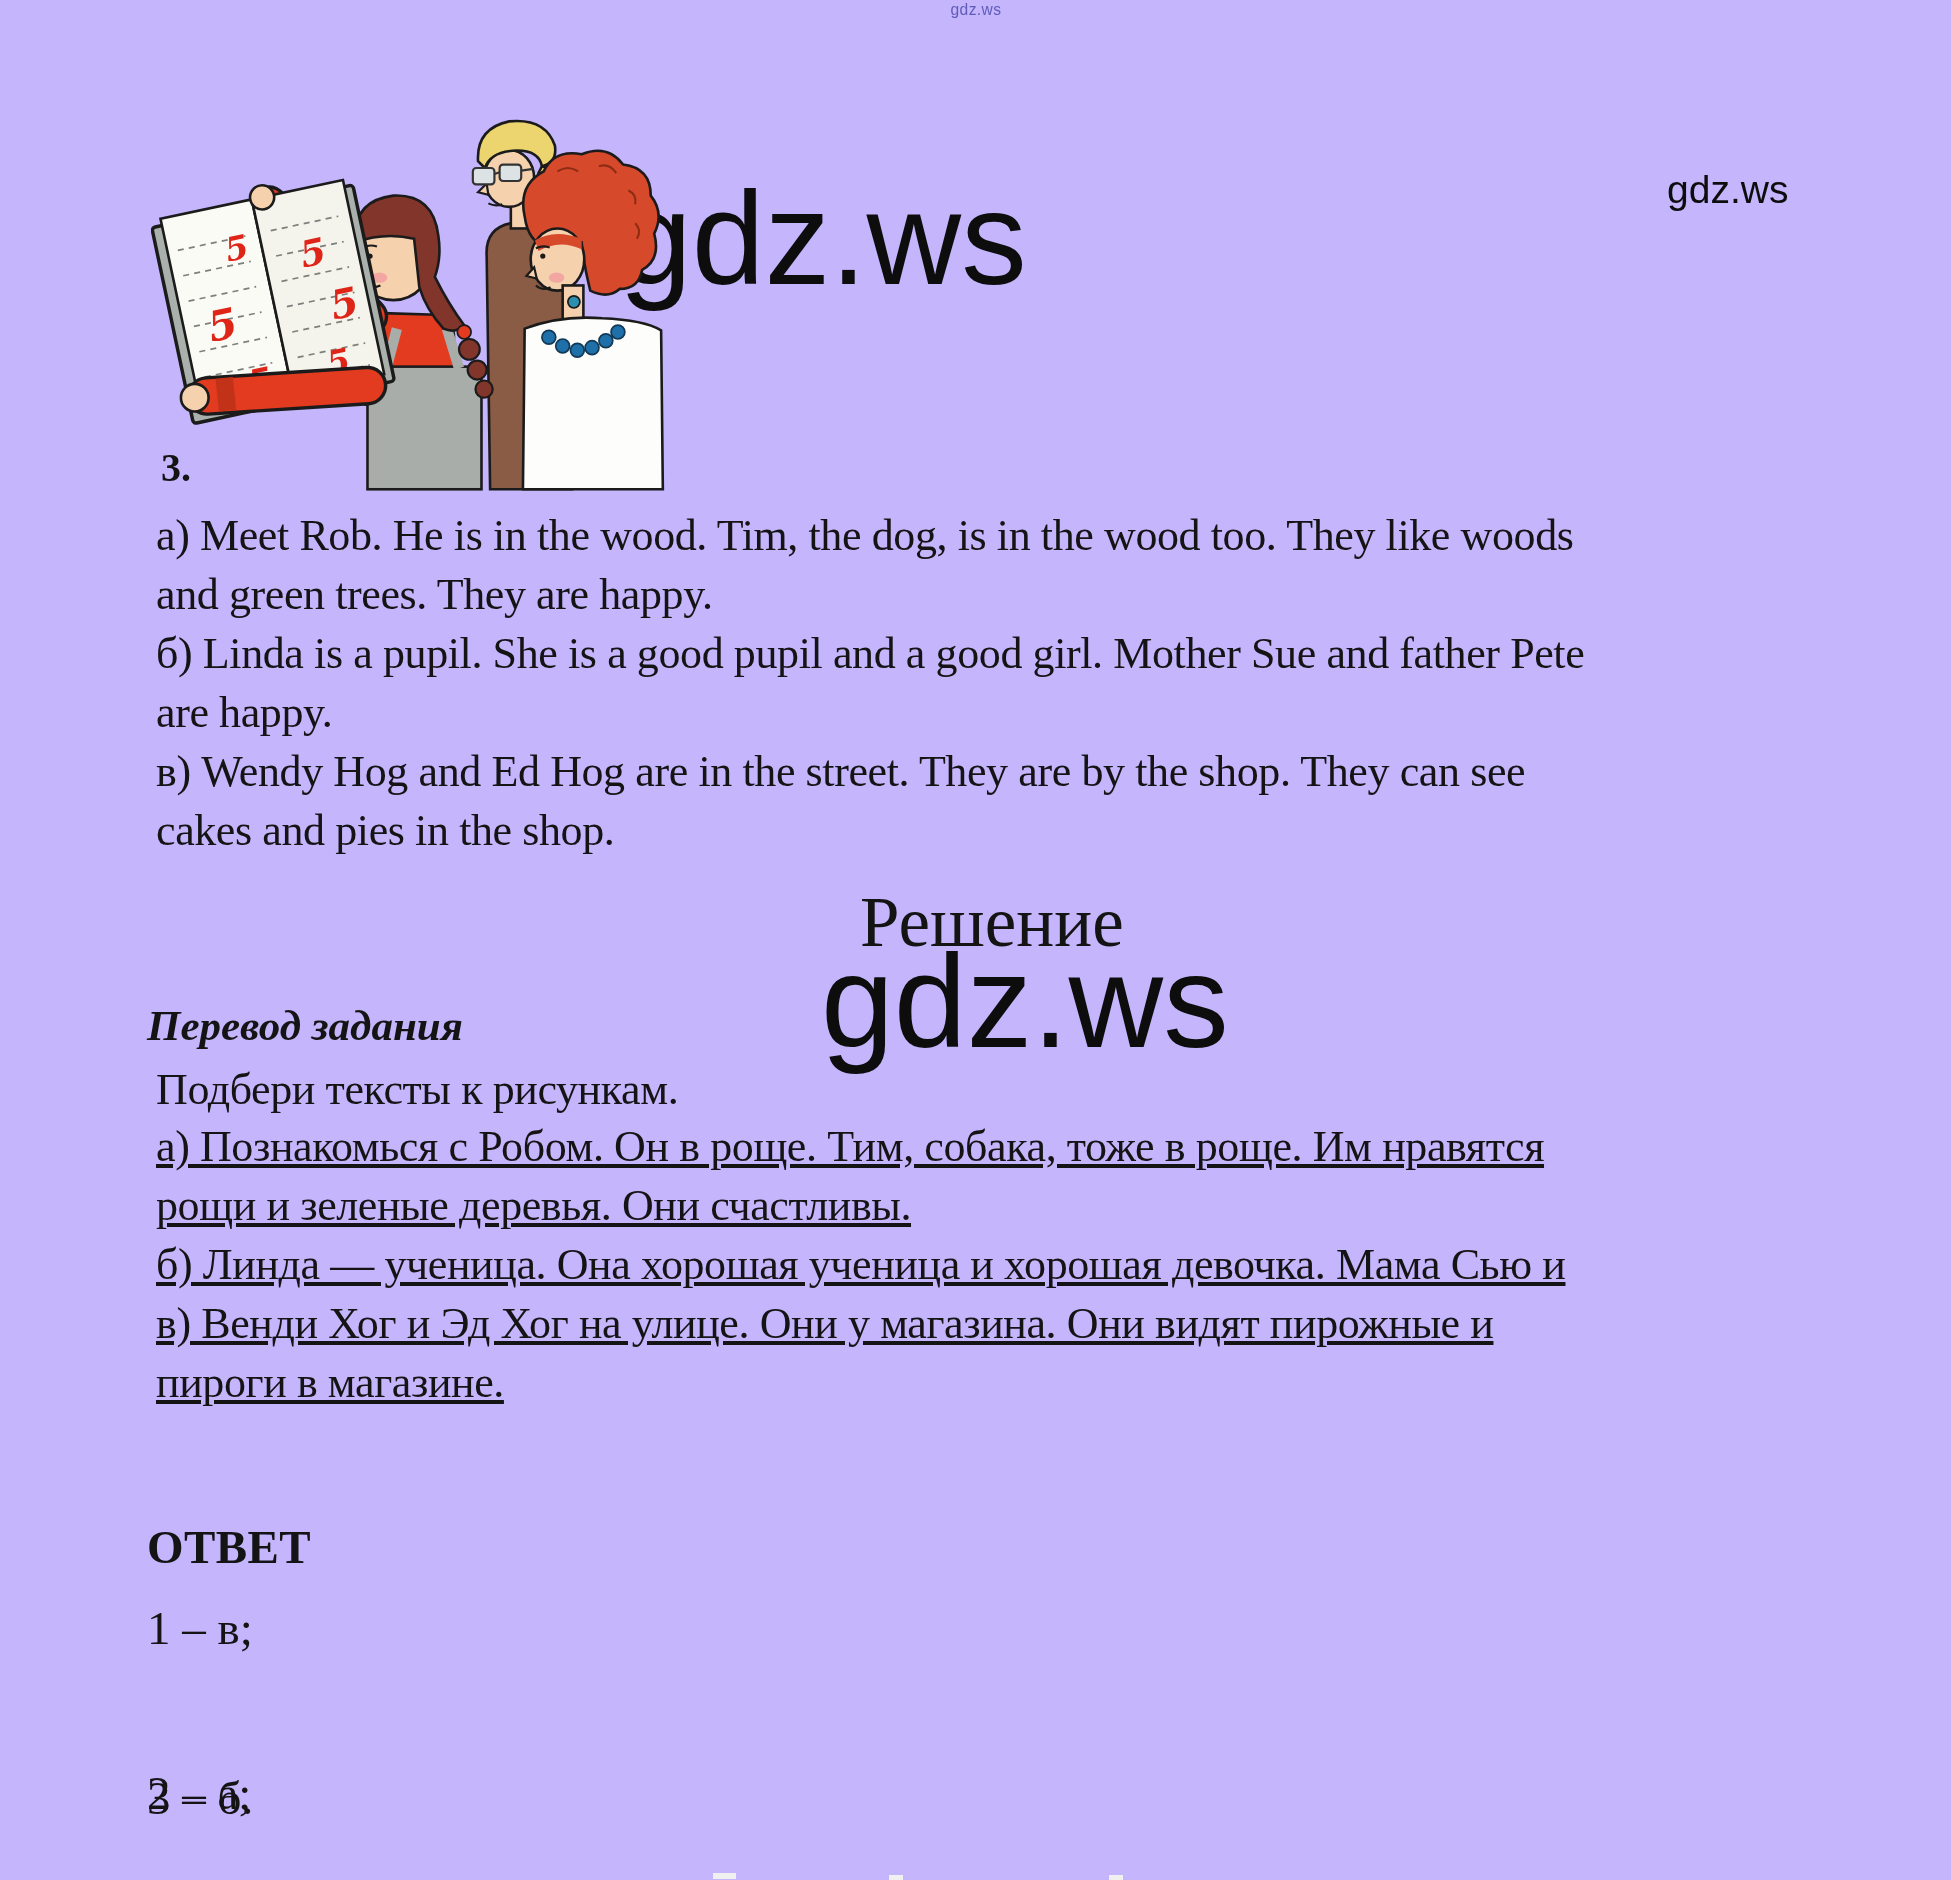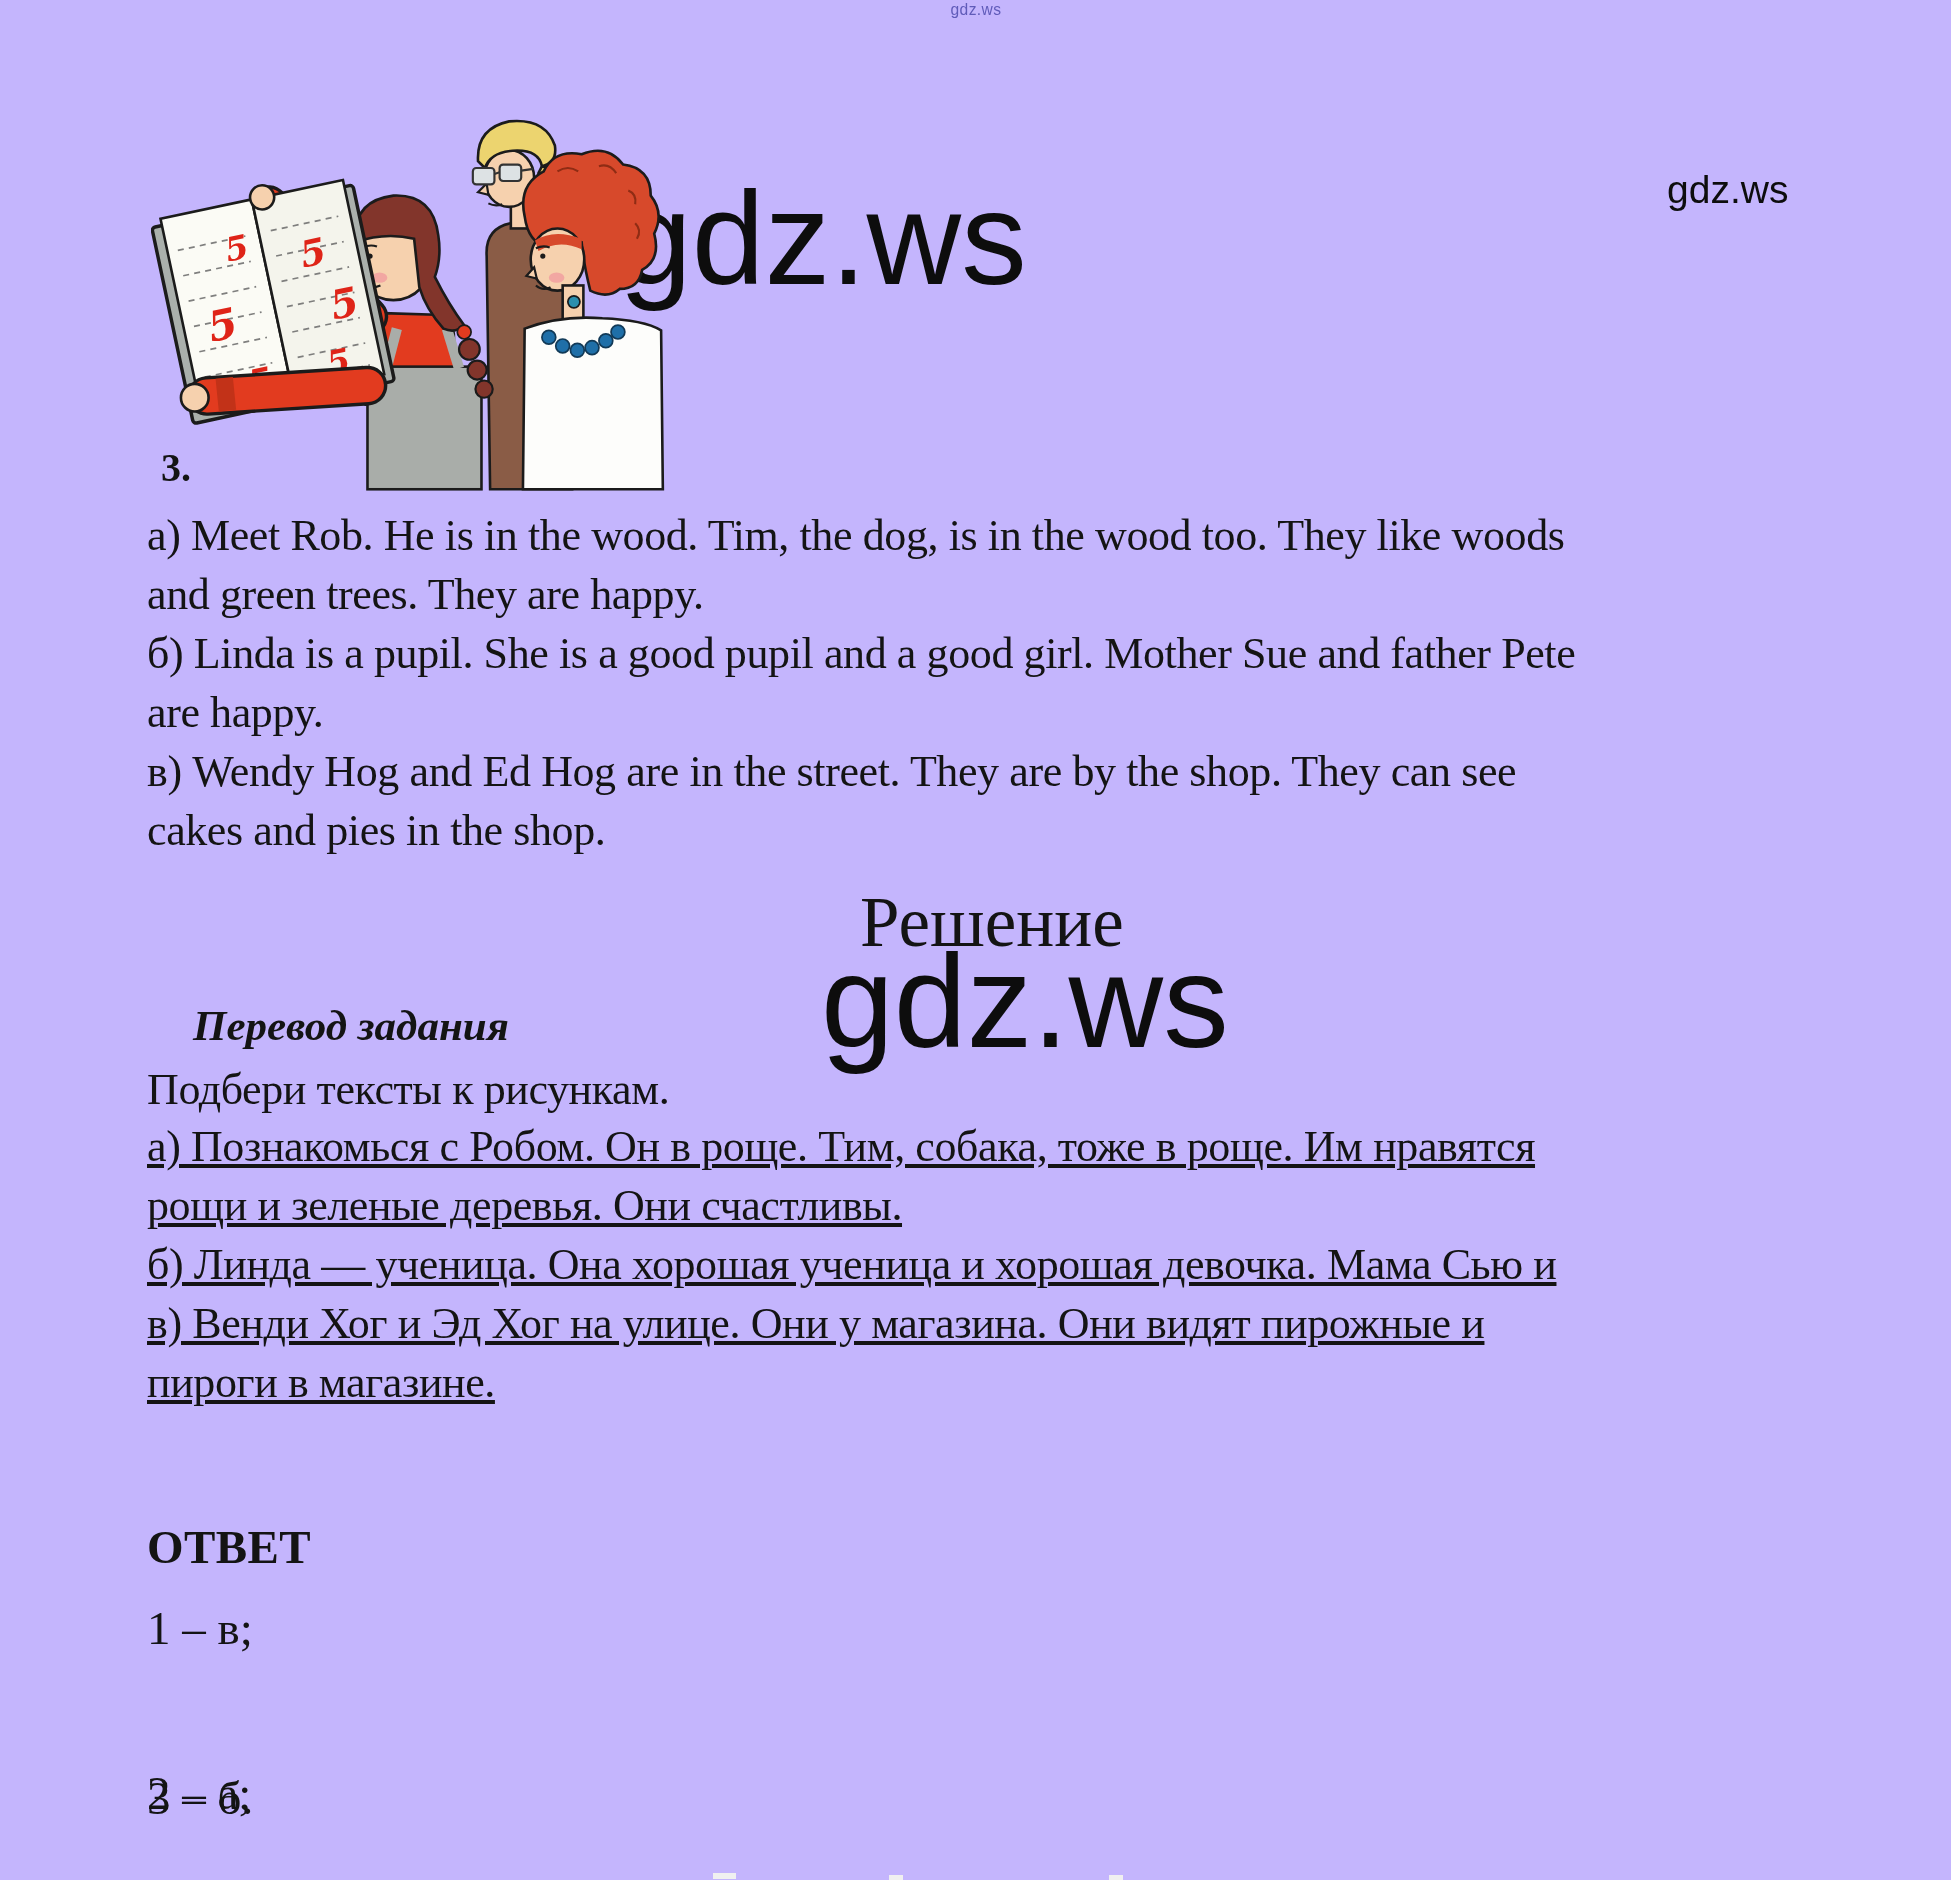--- a/index.html
+++ b/index.html
@@ -12,40 +12,41 @@
     color:#141414;
     overflow:hidden;
   }
   .abs{position:absolute;}
   .line{
     font-size:44px;
     line-height:59px;
     letter-spacing:-0.4px;
     white-space:nowrap;
     color:#141414;
+    margin-left:9px;
   }
   .wm-sans{
     font-family:"Liberation Sans",sans-serif;
     color:#0d0d0d;
     line-height:1;
     white-space:nowrap;
   }
   .wm-big{font-size:131px;}
   .wm-corner{font-size:39px;}
   .wm-tiny{
     font-size:15.6px;
     color:#4f4cae;
     width:100%;
     text-align:center;
     letter-spacing:0.4px;
     opacity:0.85;
   }
   .task-num{font-size:40px;font-weight:700;}
   .solution-heading{font-size:71px;}
-  .trans-title{font-size:43px;font-weight:700;font-style:italic;margin-left:46px;}
+  .trans-title{font-size:43px;font-weight:700;font-style:italic;}
   .answer-title{font-size:47px;font-weight:700;letter-spacing:0.4px;}
   .answer-line{font-size:47px;white-space:nowrap;text-align:center;}
   .artifact{background:#f0f0f0;}
 </style>
 </head>
 <body>
 
 <div id="page">
 
   <div class="abs wm-sans wm-tiny" style="top:1.7px;left:0;">gdz.ws</div>

